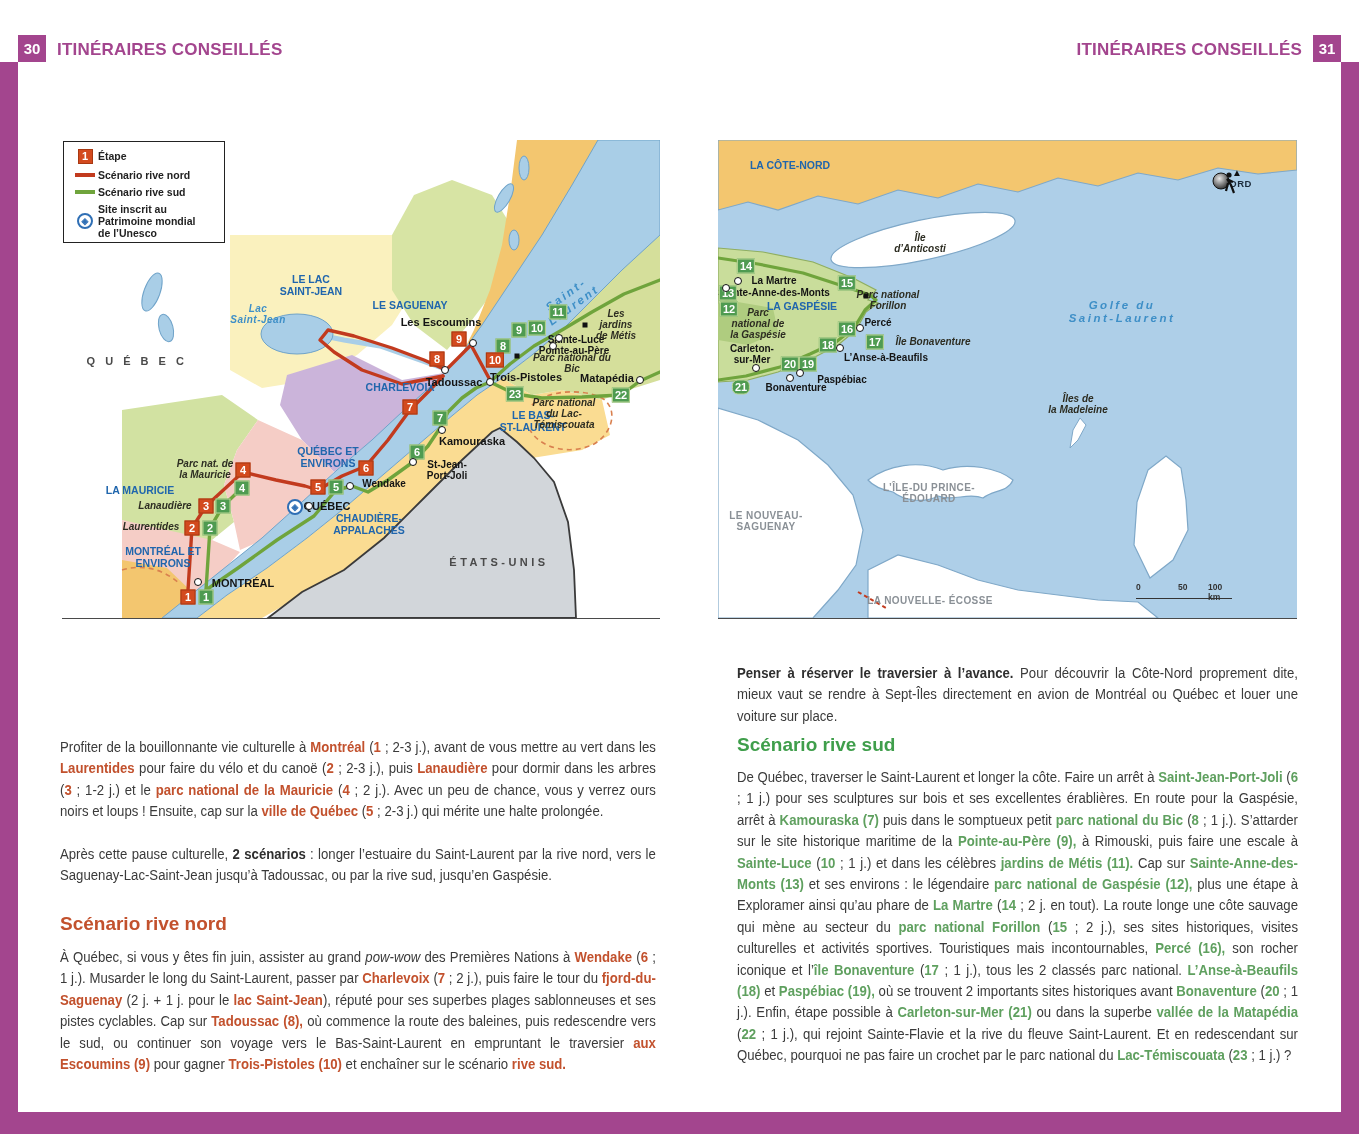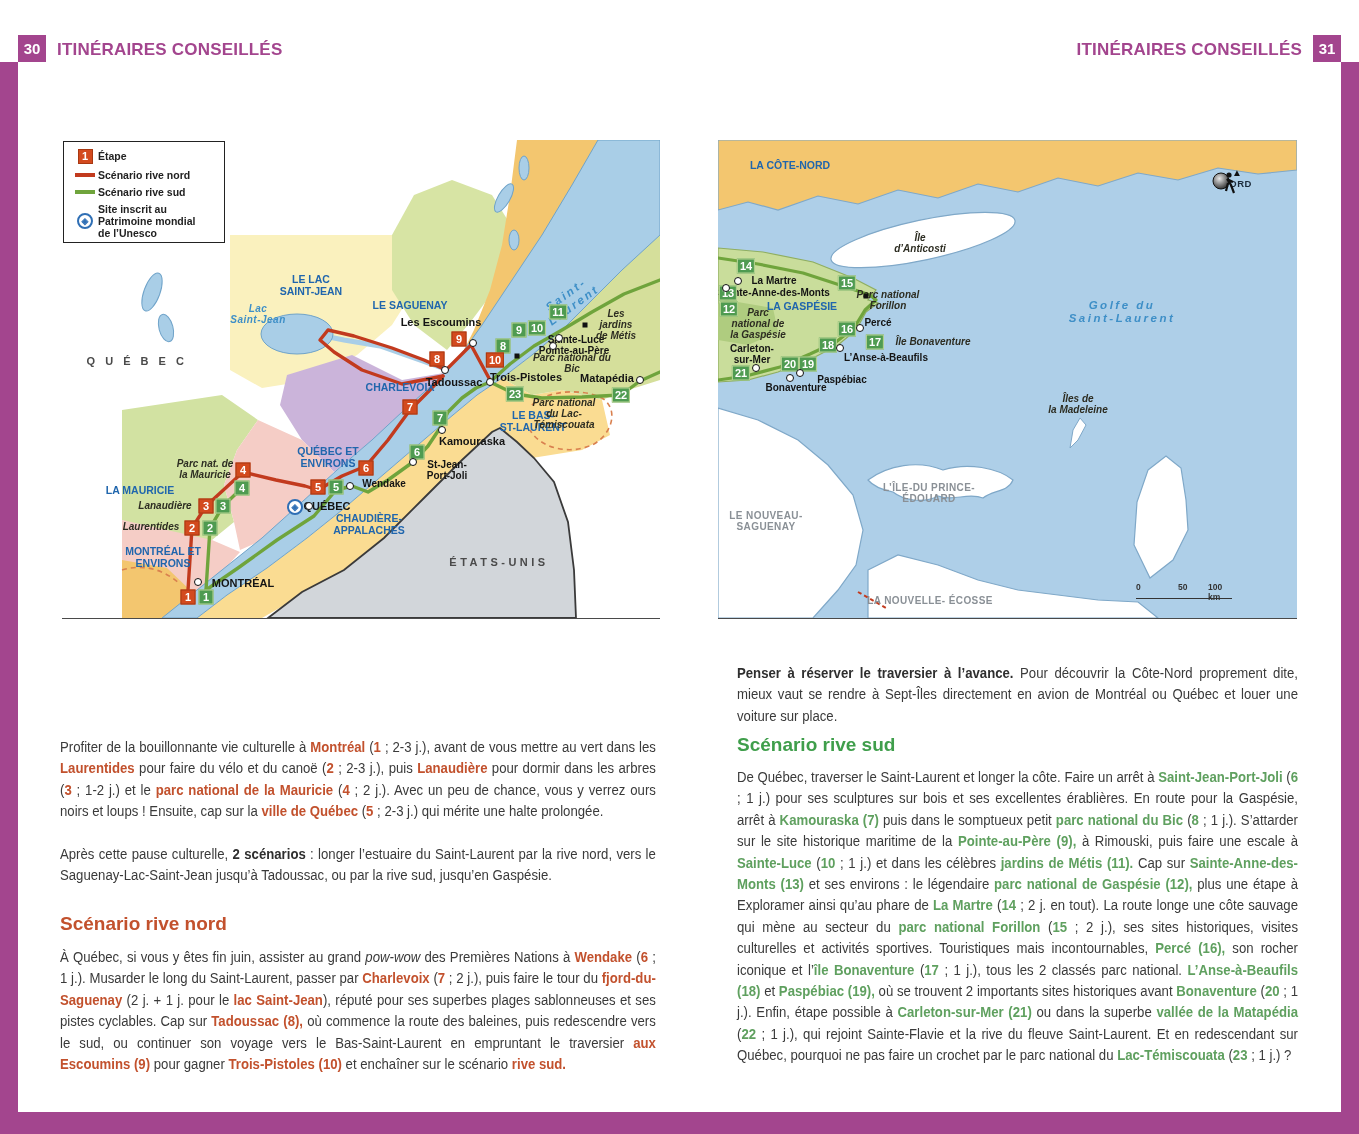--- a/index.html
+++ b/index.html
@@ -307,21 +307,21 @@
       <div class="mlabel gry" style="left: 212px; top: 461px;">LA NOUVELLE- ÉCOSSE</div>
       <div class="mk mg" style="left: 10px; top: 132px; margin-top: 21px;">13</div>
       <div class="mk mg" style="left: 28px; top: 126px;">14</div>
       <div class="mk mg" style="left: 11px; top: 169px;">12</div>
       <div class="mk mg" style="left: 129px; top: 143px;">15</div>
       <div class="mk mg" style="left: 129px; top: 189px;">16</div>
       <div class="mk mg" style="left: 157px; top: 202px;">17</div>
       <div class="mk mg" style="left: 110px; top: 205px;">18</div>
       <div class="mk mg" style="left: 90px; top: 224px;">19</div>
       <div class="mk mg" style="left: 72px; top: 224px;">20</div>
-      <div class="mk mg" style="left: 23px; top: 233px;">21</div>
+      <div class="mk mg" style="left: 23px; top: 247px; border-radius: 6px;">21</div>
       <div class="mk dot" style="left: 20px; top: 141px;"></div>
       <div class="mk dot" style="left: 8px; top: 148px;"></div>
       <div class="mk dot" style="left: 142px; top: 188px;"></div>
       <div class="mk dot" style="left: 122px; top: 208px;"></div>
       <div class="mk dot" style="left: 82px; top: 233px;"></div>
       <div class="mk dot" style="left: 72px; top: 238px;"></div>
       <div class="mk dot" style="left: 38px; top: 228px;"></div>
       <div class="mk sq" style="left: 148px; top: 156px;"></div>
     </div>
 

